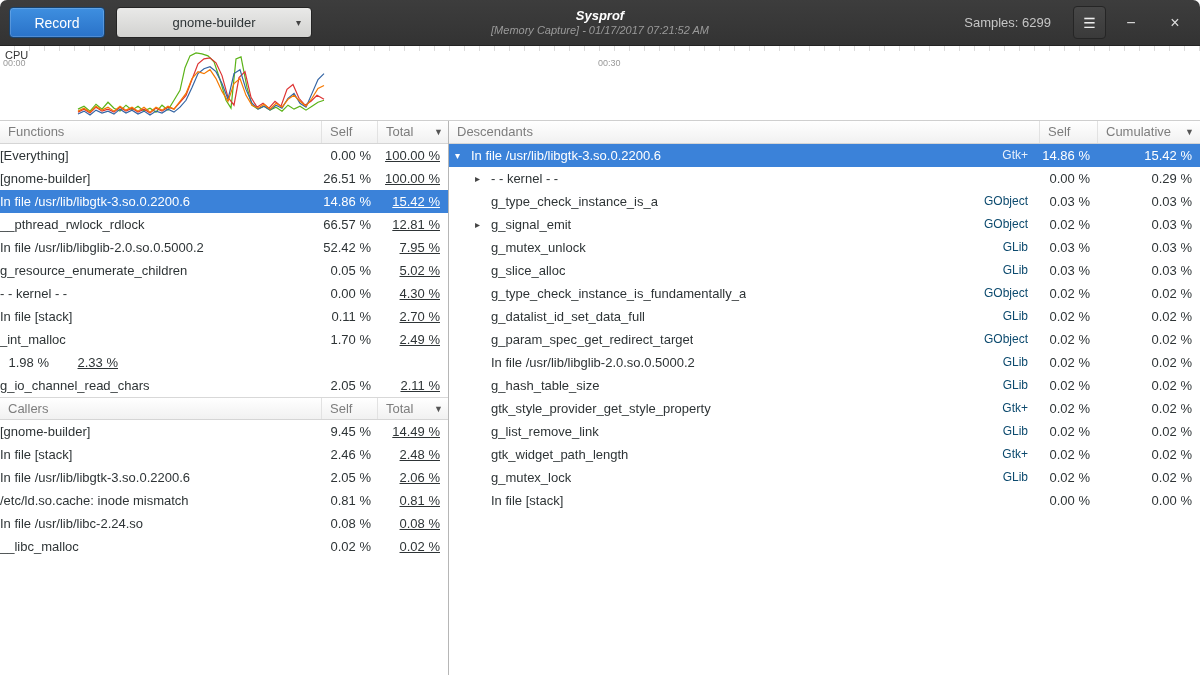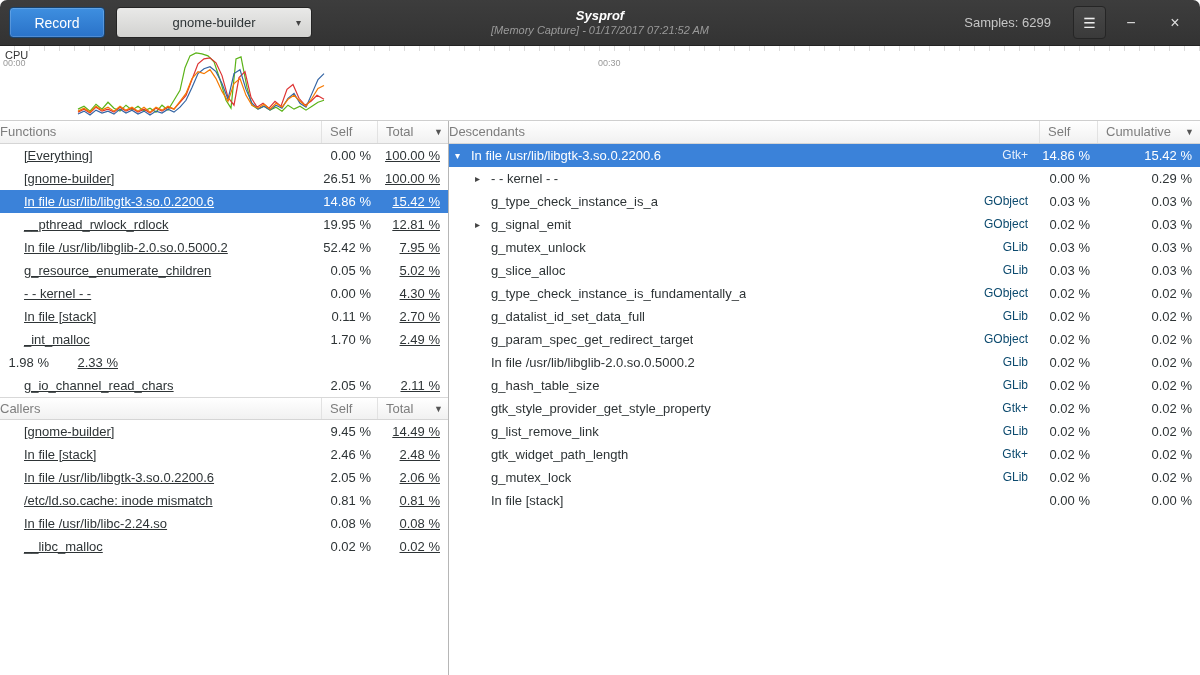--- a/index.html
+++ b/index.html
@@ -86,33 +86,33 @@
 
   .table-header {
     display: flex; height: 23px; line-height: 22px;
     background: linear-gradient(to bottom, #ffffff, #f1f1f1);
     border-bottom: 1px solid #d5d5d5;
     color: #7d7d7d; font-size: 13px;
     user-select: none;
   }
   .table-header.bordered-top { border-top: 1px solid #d8d8d8; }
   .table-header .col { cursor: pointer; }
-  .col.c-name { flex: 1; padding-left: 0; border-right: 1px solid #e2e2e2; overflow: hidden; white-space: nowrap; }
+  .col.c-name { flex: 1; padding-left: 8px; border-right: 1px solid #e2e2e2; overflow: hidden; white-space: nowrap; }
   .col.c-self { width: 56px; flex: 0 0 56px; padding-left: 8px; border-right: 1px solid #e2e2e2; }
   .col.c-total { width: 70px; flex: 0 0 70px; padding-left: 8px; padding-right: 5px; display: flex; justify-content: space-between; align-items: center; }
   .col.c-self-r { width: 58px; flex: 0 0 58px; padding-left: 8px; border-right: 1px solid #e2e2e2; }
   .col.c-cum { width: 102px; flex: 0 0 102px; padding-left: 8px; padding-right: 6px; display: flex; justify-content: space-between; align-items: center; }
   .sort-arrow { font-size: 9px; color: #555; }
 
   .rows { display: block; }
   .row, .drow {
     display: flex; height: 23px; line-height: 23px;
     font-size: 13px; color: #2e3436; white-space: nowrap; cursor: default;
   }
-  .row .cell.name { flex: 1; padding-left: 24px; overflow: hidden; text-decoration: underline; }
+  .row .cell.name { flex: 1; padding-left: 0; overflow: hidden; }
   .row .cell.self { width: 56px; flex: 0 0 56px; text-align: right; padding-right: 7px; }
   .row .cell.total { width: 70px; flex: 0 0 70px; text-align: right; padding-right: 8px; text-decoration: underline; }
   .row.selected, .drow.selected { background: #3b82d9; color: #ffffff; }
 
   .drow { padding-left: 6px; }
   .drow.depth-1 { padding-left: 26px; }
   .drow .expander { width: 16px; flex: 0 0 16px; font-size: 10px; color: #444; text-align: left; }
   .drow.selected .expander { color: #ffffff; }
   .drow .dname { overflow: hidden; }
   .drow .dlib { margin-left: auto; color: #0c4a6e; font-size: 12px; padding-right: 12px; }
@@ -182,21 +182,21 @@
             <span class="cell self">26.51 %</span>
             <span class="cell total">100.00 %</span>
           </div>
           <div class="row selected">
             <span class="cell name">In file /usr/lib/libgtk-3.so.0.2200.6</span>
             <span class="cell self">14.86 %</span>
             <span class="cell total">15.42 %</span>
           </div>
           <div class="row">
             <span class="cell name">__pthread_rwlock_rdlock</span>
-            <span class="cell self">19.95 %</span>
+            <span class="cell self">66.57 %</span>
             <span class="cell total">12.81 %</span>
           </div>
           <div class="row">
             <span class="cell name">In file /usr/lib/libglib-2.0.so.0.5000.2</span>
             <span class="cell self">52.42 %</span>
             <span class="cell total">7.95 %</span>
           </div>
           <div class="row">
             <span class="cell name">g_resource_enumerate_children</span>
             <span class="cell self">0.05 %</span>

